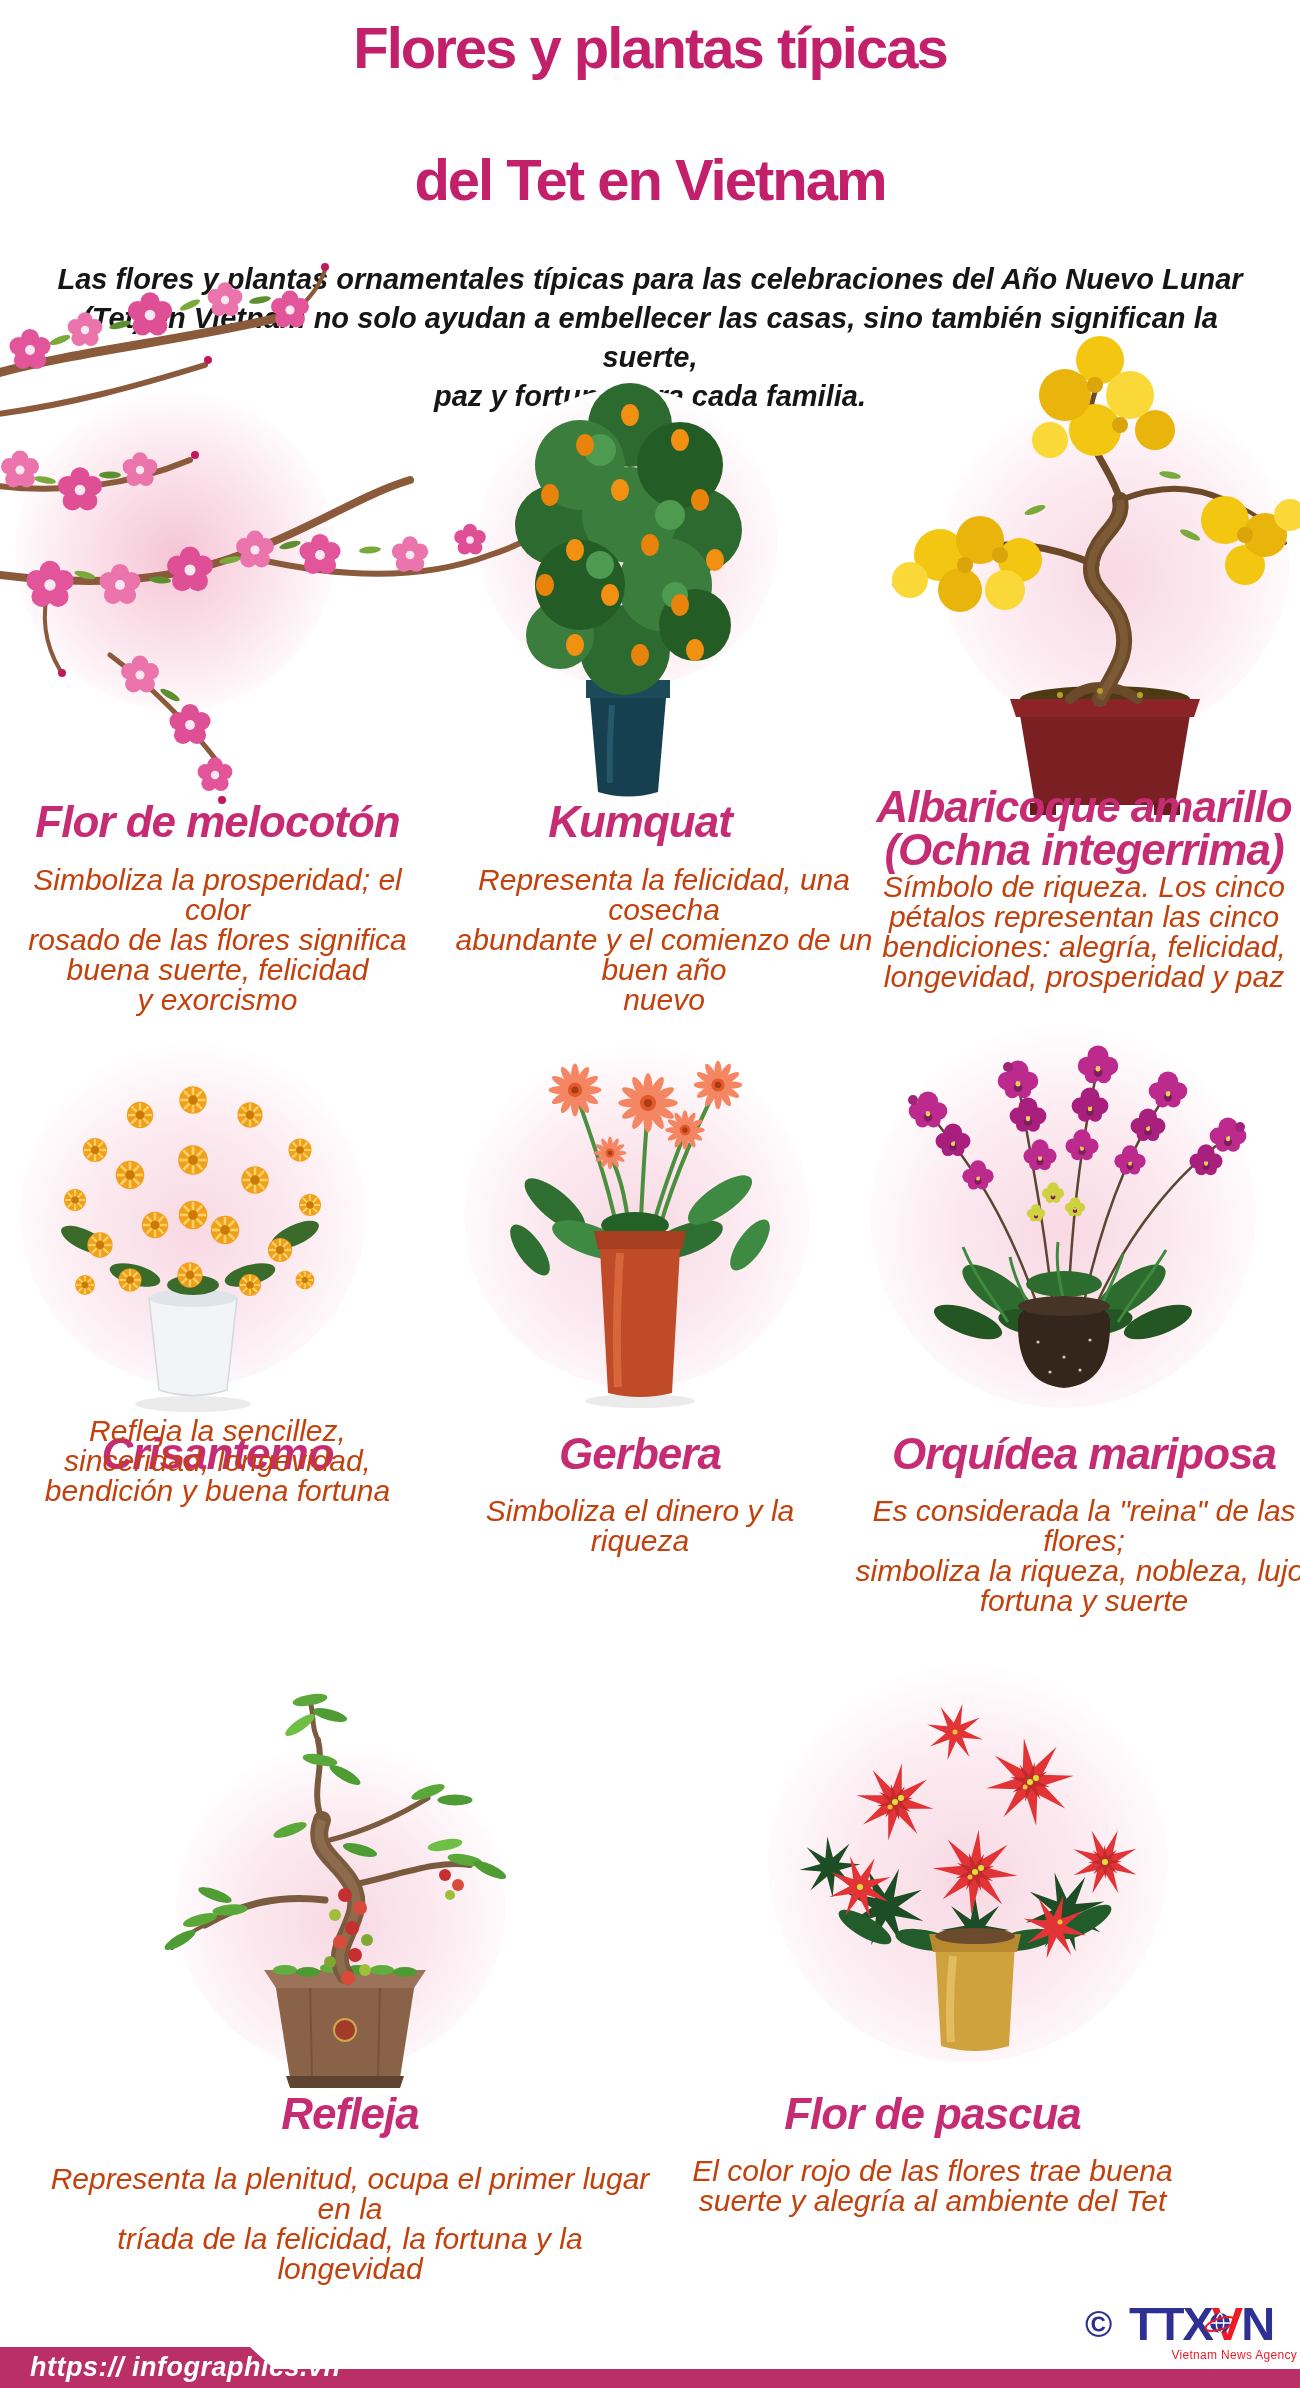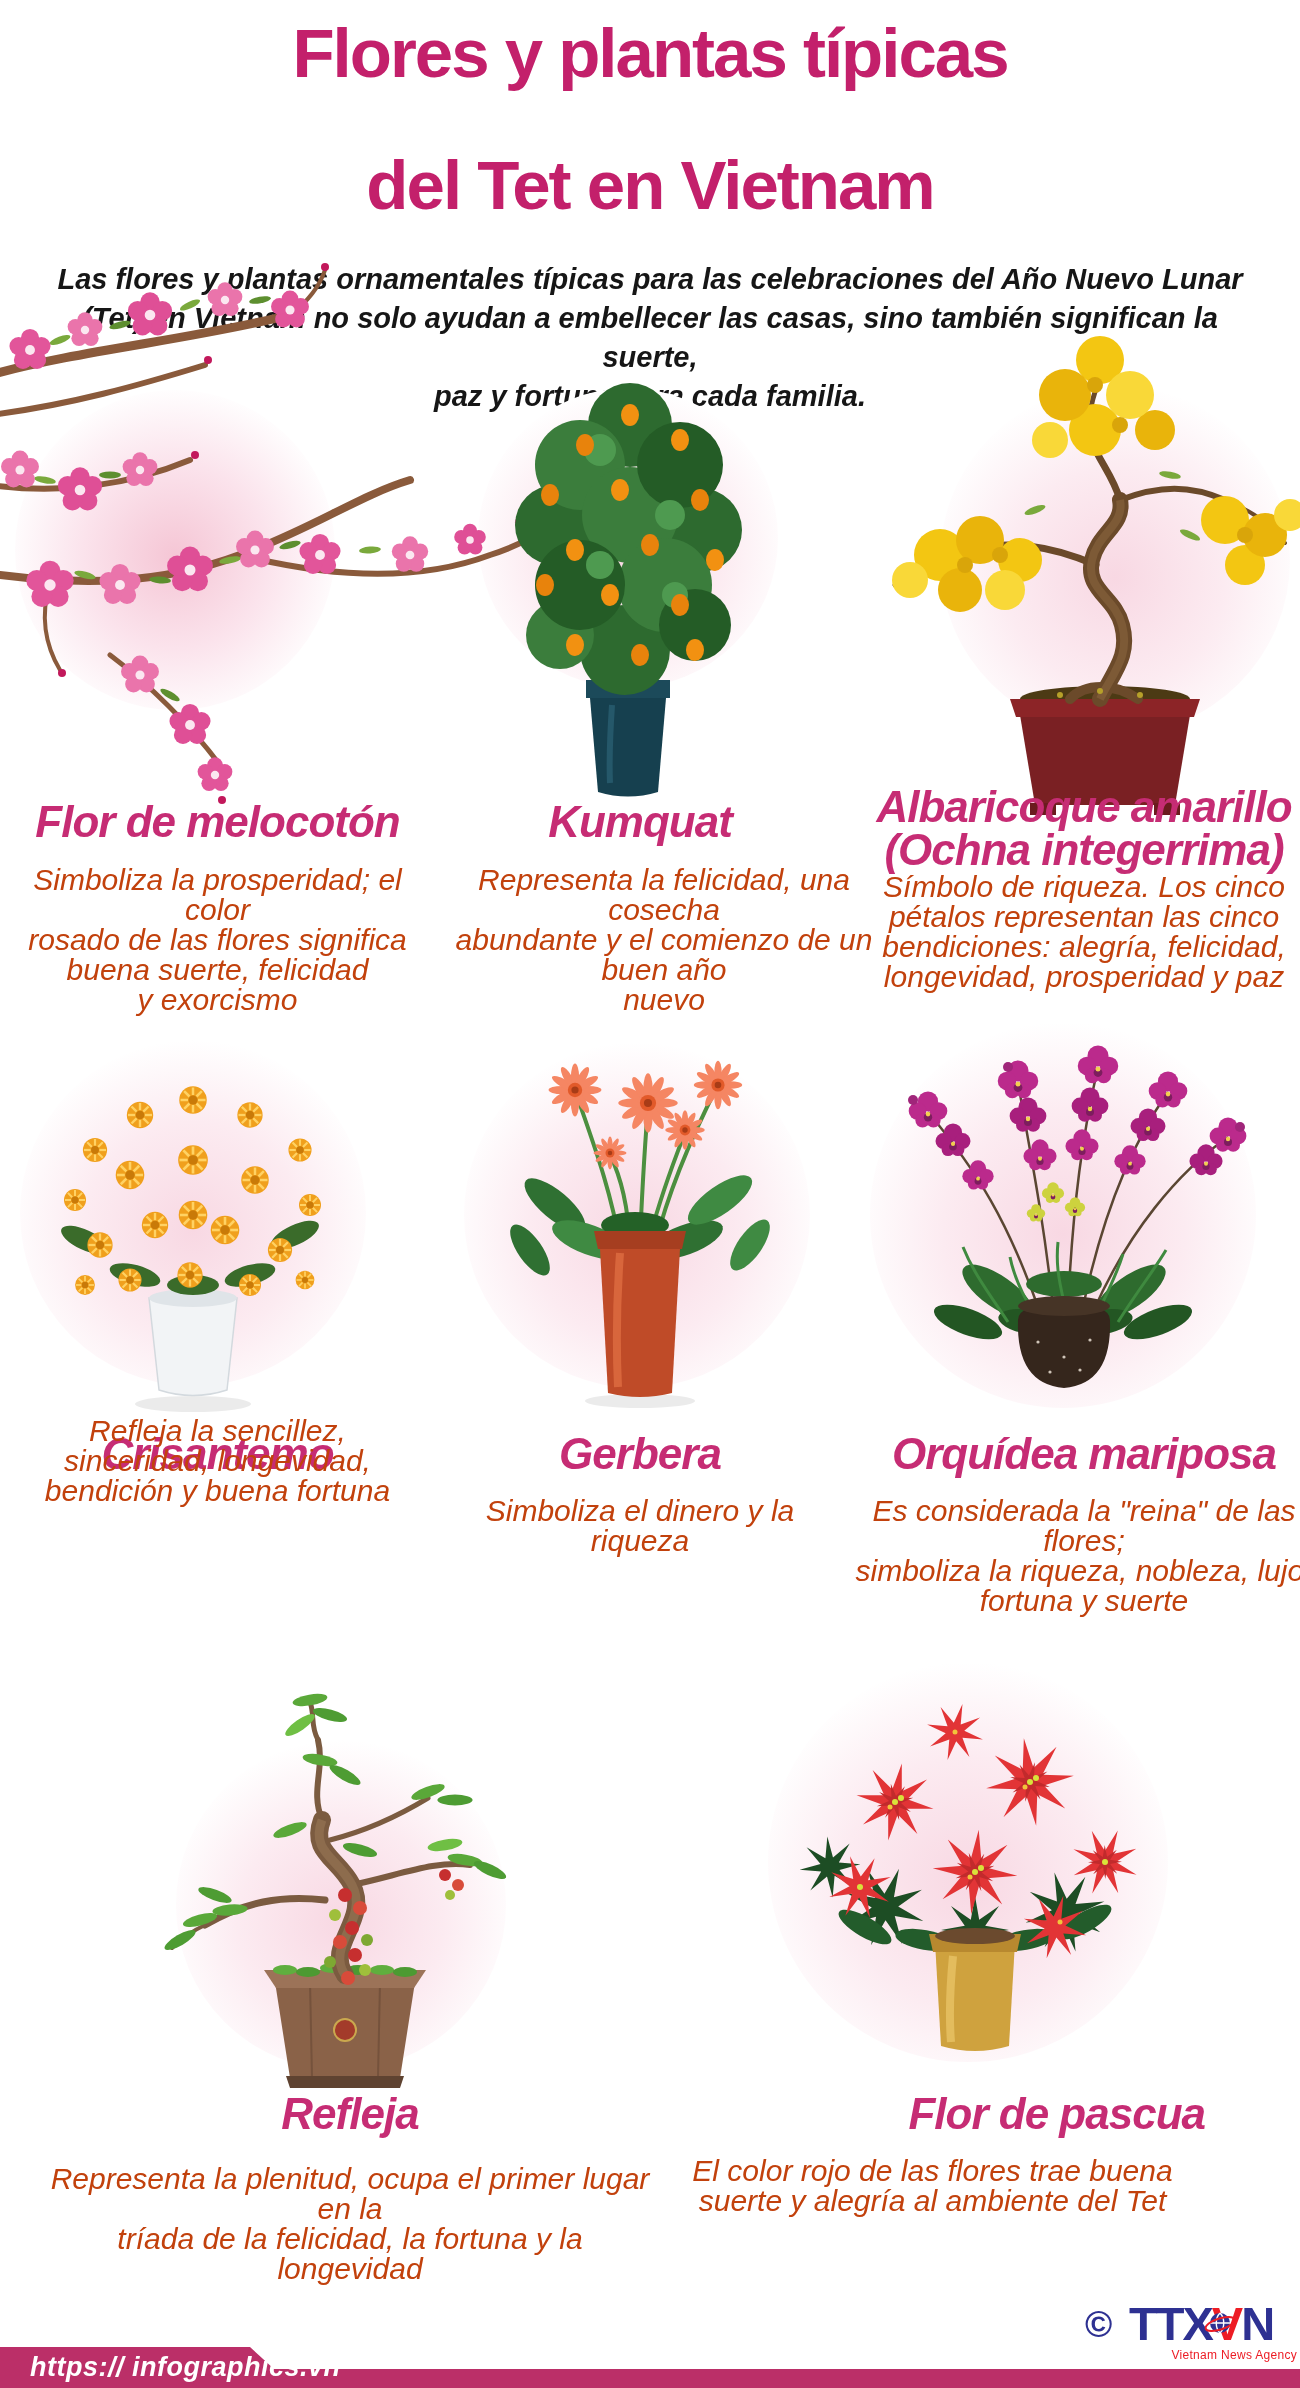--- a/index.html
+++ b/index.html
@@ -1,19 +1,19 @@
 <!DOCTYPE html>
 <html><head>
 <meta charset="utf-8">
 <style>
   html,body{margin:0;padding:0;background:#ffffff;}
   .page{position:relative;width:1300px;height:2388px;background:#ffffff;overflow:hidden;
         font-family:"Liberation Sans","DejaVu Sans",sans-serif;}
   .title-line{position:absolute;left:0;width:100%;text-align:center;
-        font-size:69px;font-weight:bold;letter-spacing:-2px;color:#c3206b;}
+        font-size:58px;font-weight:bold;letter-spacing:-2px;color:#c3206b;}
   .title-l1{top:14px;}
   .title-l2{top:146px;}
   .intro{position:absolute;top:260px;left:50px;width:1200px;text-align:center;
         font-size:29px;line-height:39px;font-style:italic;font-weight:bold;color:#161616;
         white-space:pre-line;}
   .circle{position:absolute;border-radius:50%;
         background:radial-gradient(circle at 50% 55%, #f8d8e3 0%, #fcebf1 42%, #ffffff 74%);}
   .circle-strong{background:radial-gradient(circle at 50% 52%, #f5c6d5 0%, #fbe3ec 40%, #ffffff 74%);}
   .plant-svg{position:absolute;}
   .plant-name{position:absolute;text-align:center;color:#c62c74;
@@ -557,21 +557,21 @@
   <div class="plant-desc colB" style="top:1496px;">Simboliza el dinero y la
 riqueza</div>
   <div class="plant-name colC" style="top:1432px;">Orquídea mariposa</div>
   <div class="plant-desc colC" style="top:1496px;">Es considerada la "reina" de las flores;
 simboliza la riqueza, nobleza, lujo,
 fortuna y suerte</div>
 
   <div class="plant-name colD" style="top:2092px;">Refleja</div>
   <div class="plant-desc colD" style="top:2156px;margin-top:8px;">Representa la plenitud, ocupa el primer lugar en la
 tríada de la felicidad, la fortuna y la longevidad</div>
-  <div class="plant-name colE" style="top:2092px;text-align:right;">Flor de pascua</div>
+  <div class="plant-name colE" style="top:2092px;">Flor de pascua</div>
   <div class="plant-desc colE" style="top:2156px;">El color rojo de las flores trae buena
 suerte y alegría al ambiente del Tet</div>
 
   <div class="footer-bar"></div>
   <div class="footer-url">https:// infographics.vn</div>
 
   <div class="logo">
     <span class="logo-copy">©</span>
     <span class="logo-letters"><span class="logo-blue">TTX</span><span class="logo-red">V</span><span class="logo-blue">N</span></span>
     <svg class="logo-globe" viewBox="0 0 34 34">

